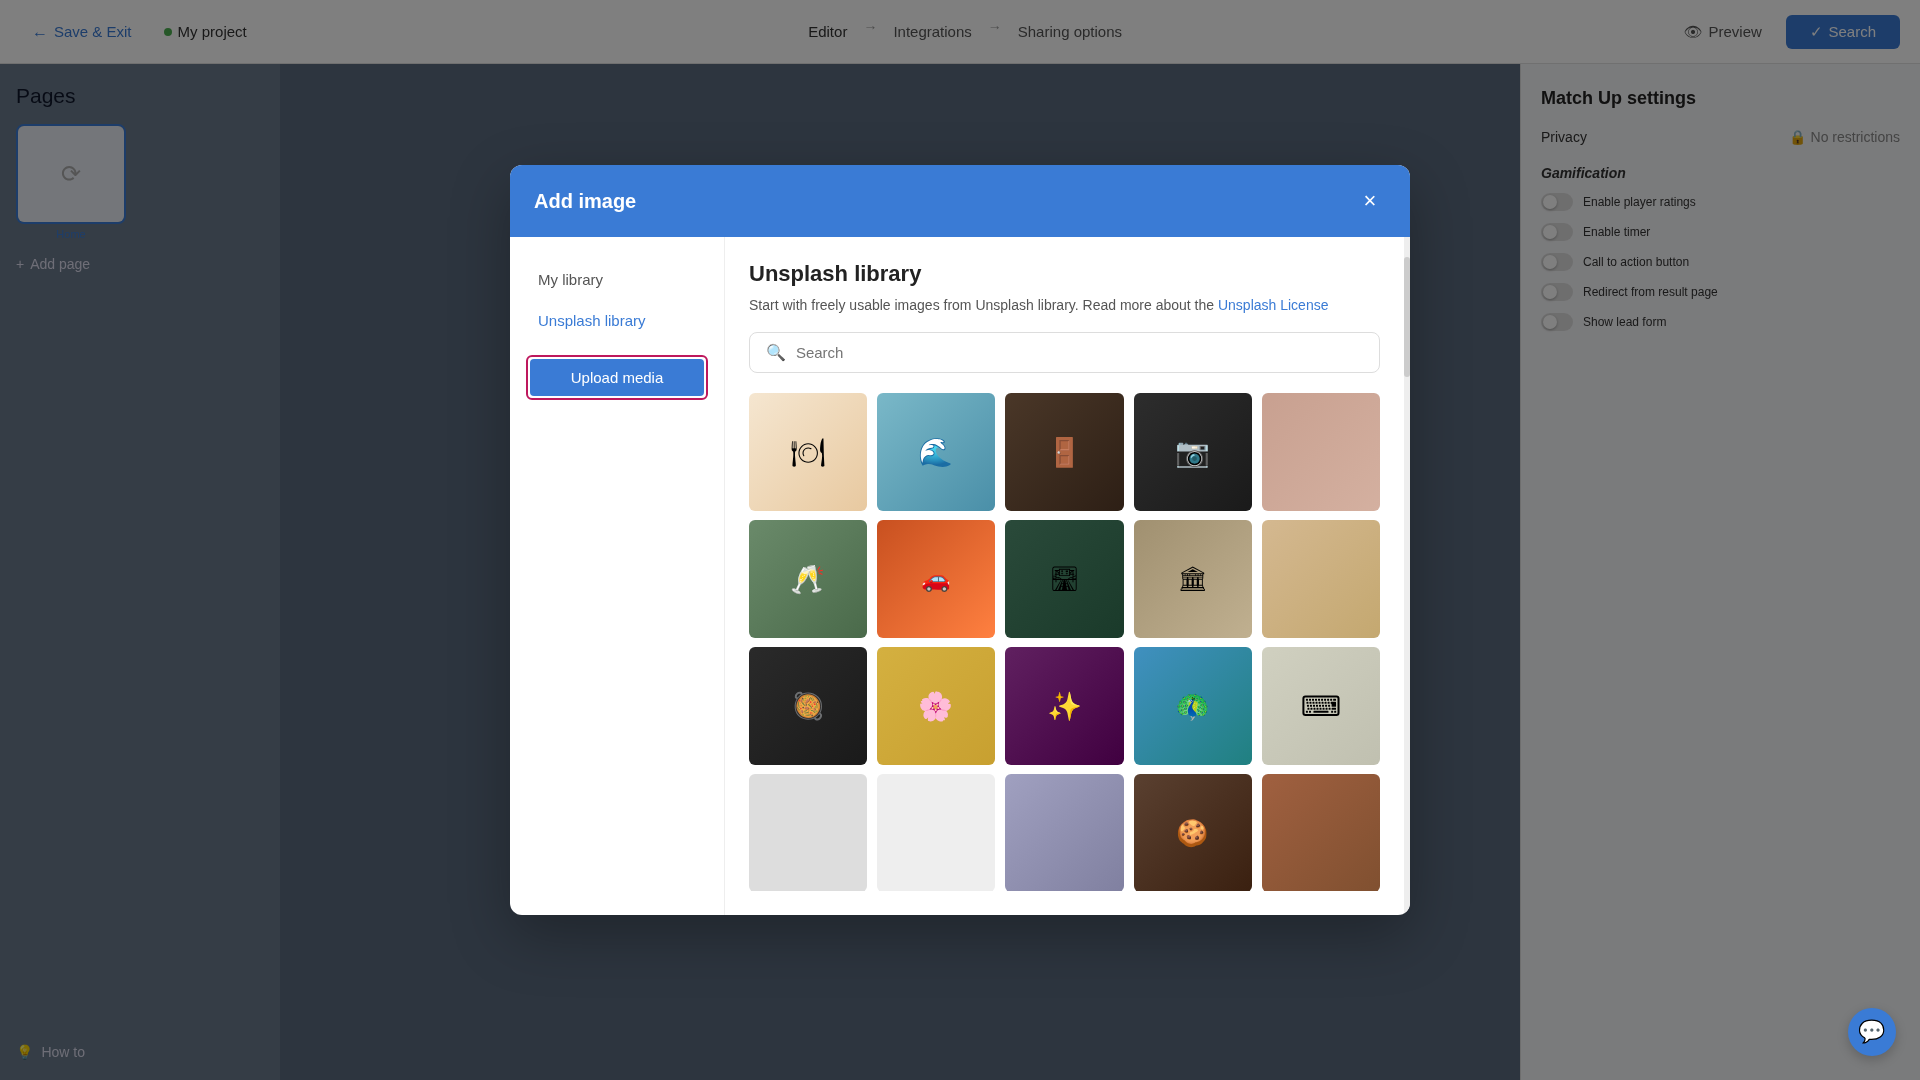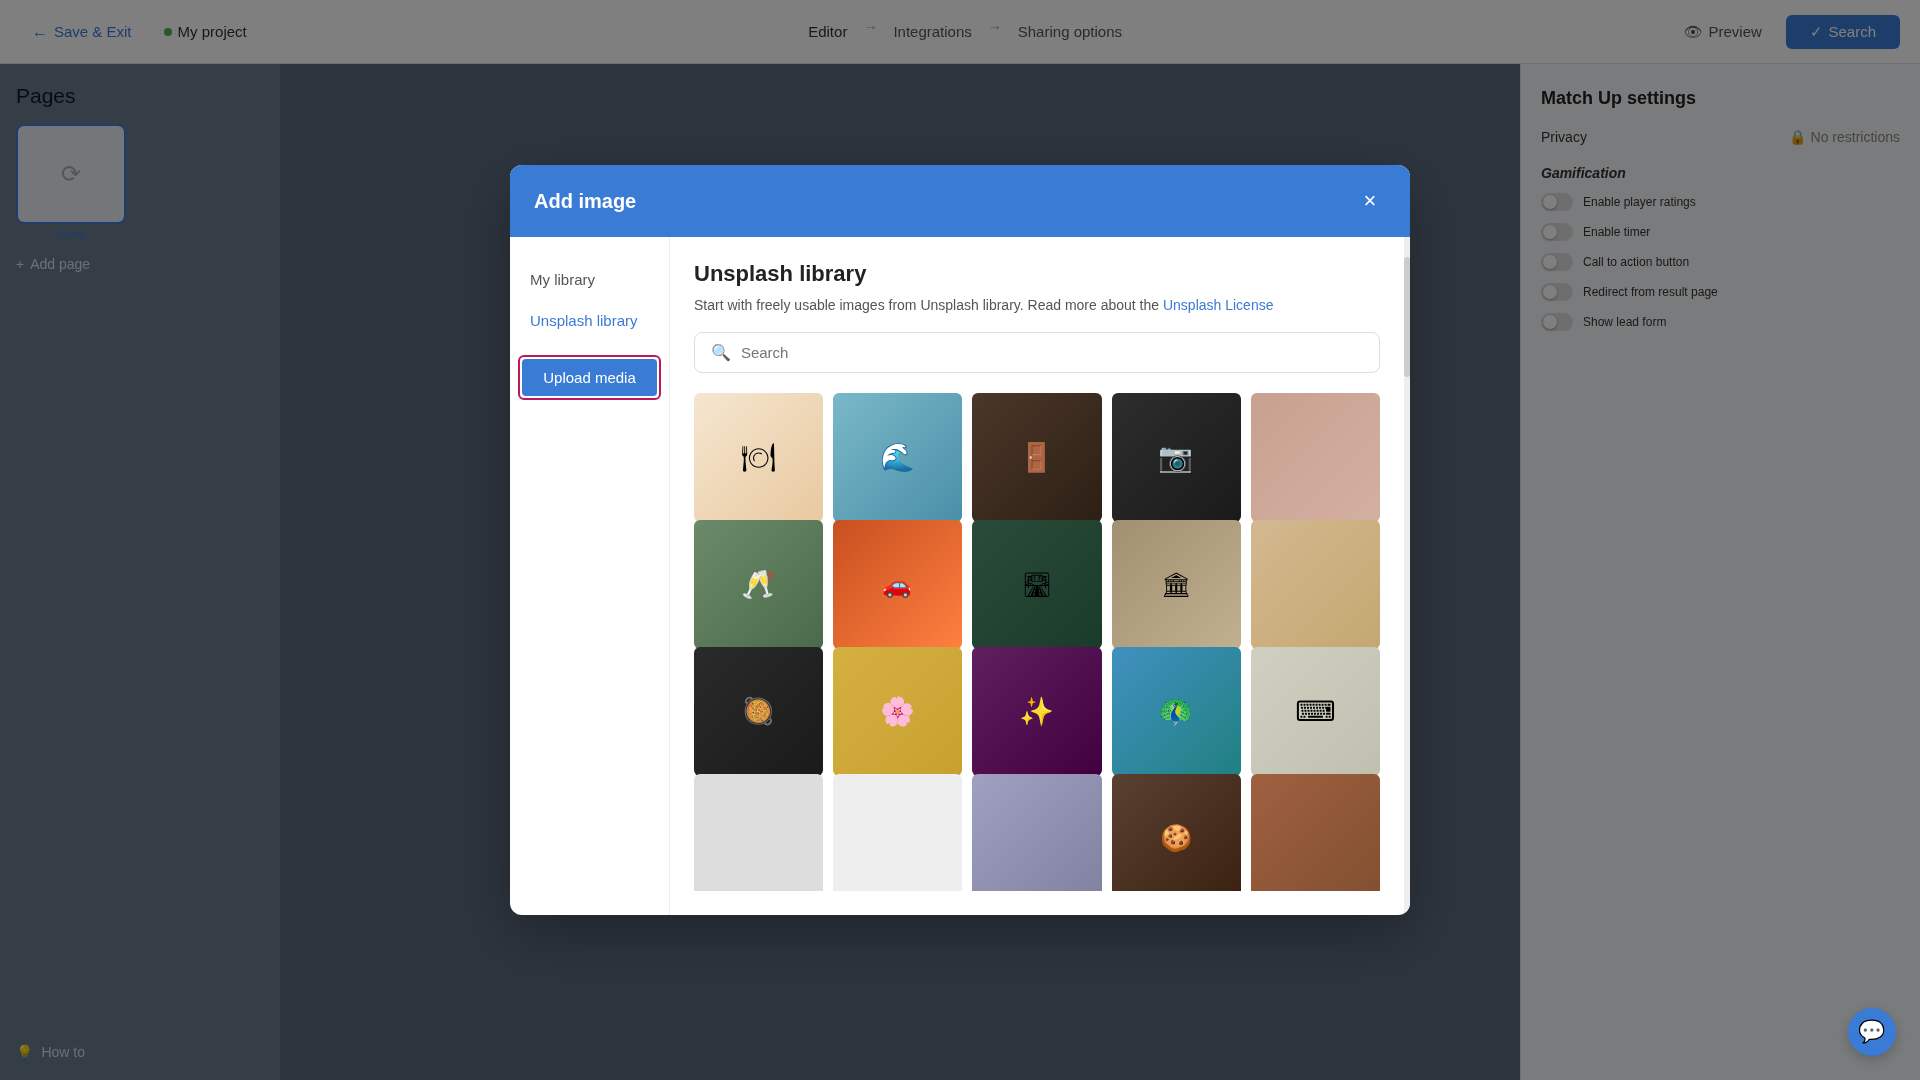--- a/index.html
+++ b/index.html
@@ -95,21 +95,21 @@
       background: #3a7bd5; color: #fff; padding: 20px 24px;
       display: flex; align-items: center; justify-content: space-between;
       flex-shrink: 0;
     }
     .modal-title { font-size: 20px; font-weight: 600; }
     .modal-close { background: none; border: none; color: #fff; font-size: 22px; cursor: pointer; width: 32px; height: 32px; display: flex; align-items: center; justify-content: center; }
     .modal-body { display: flex; flex: 1; overflow: hidden; }
 
     
     .modal-sidebar {
-      width: 160px; padding: 24px 8px; border-right: 1px solid #eee;
+      width: 215px; padding: 24px 16px; border-right: 1px solid #eee;
       flex-shrink: 0;
     }
     .modal-nav-item {
       font-size: 15px; color: #555; padding: 10px 12px; cursor: pointer;
       border-radius: 6px; margin-bottom: 4px;
     }
     .modal-nav-item.active { color: #3a7bd5; font-weight: 500; }
     
     .upload-btn-wrapper {
       border: 2px solid #be185d; border-radius: 6px; padding: 2px;

